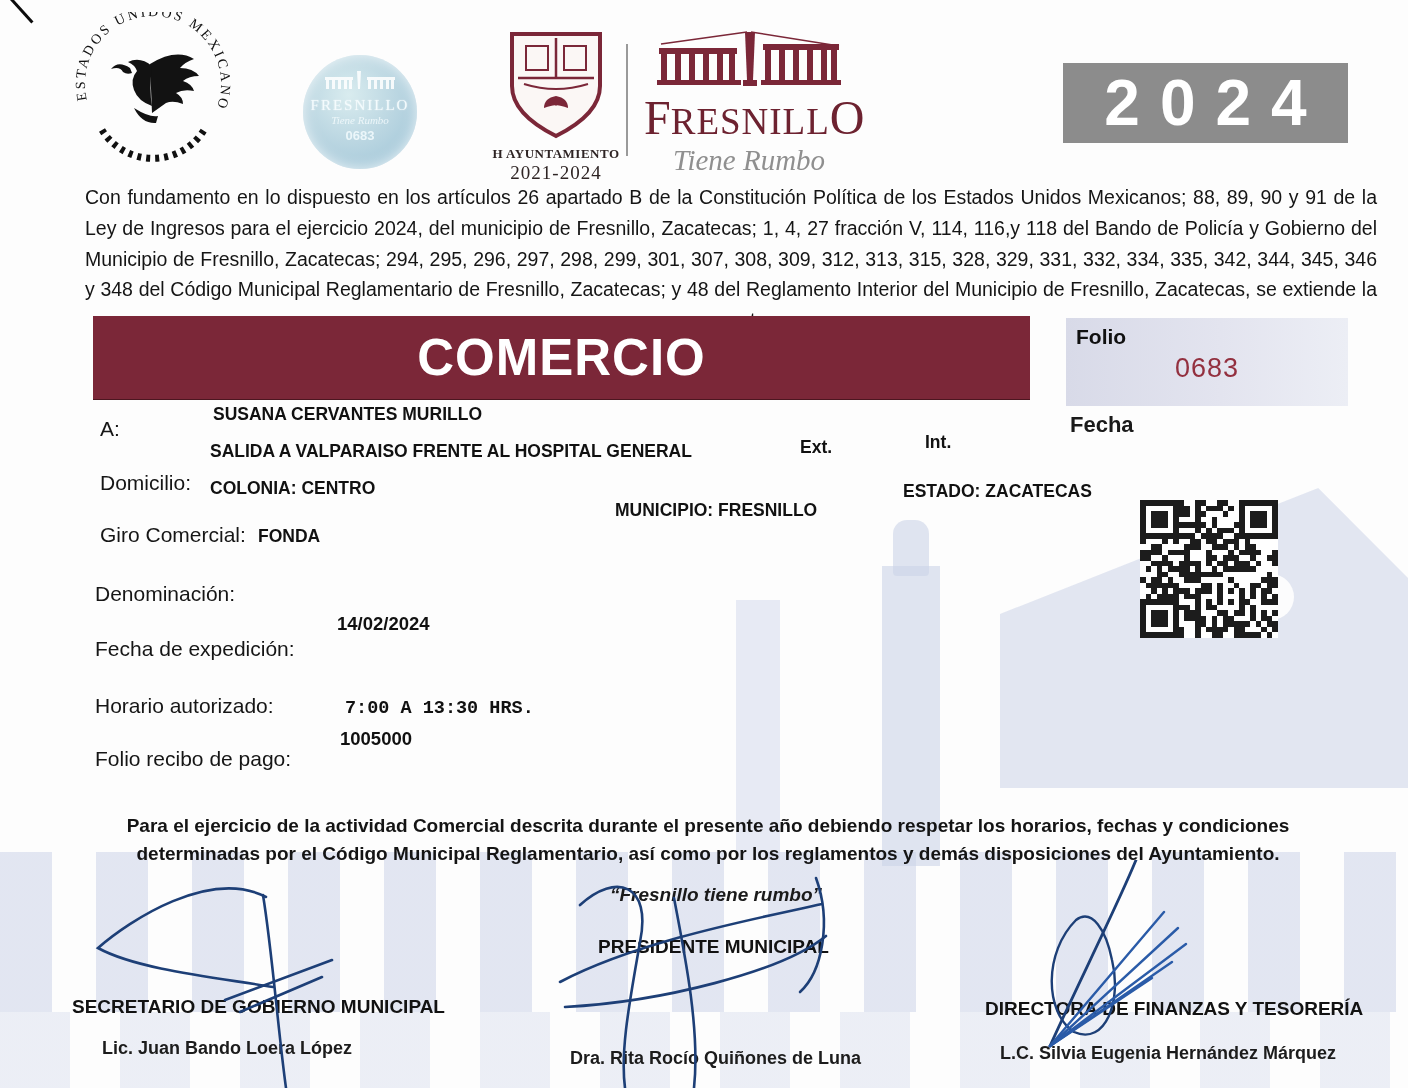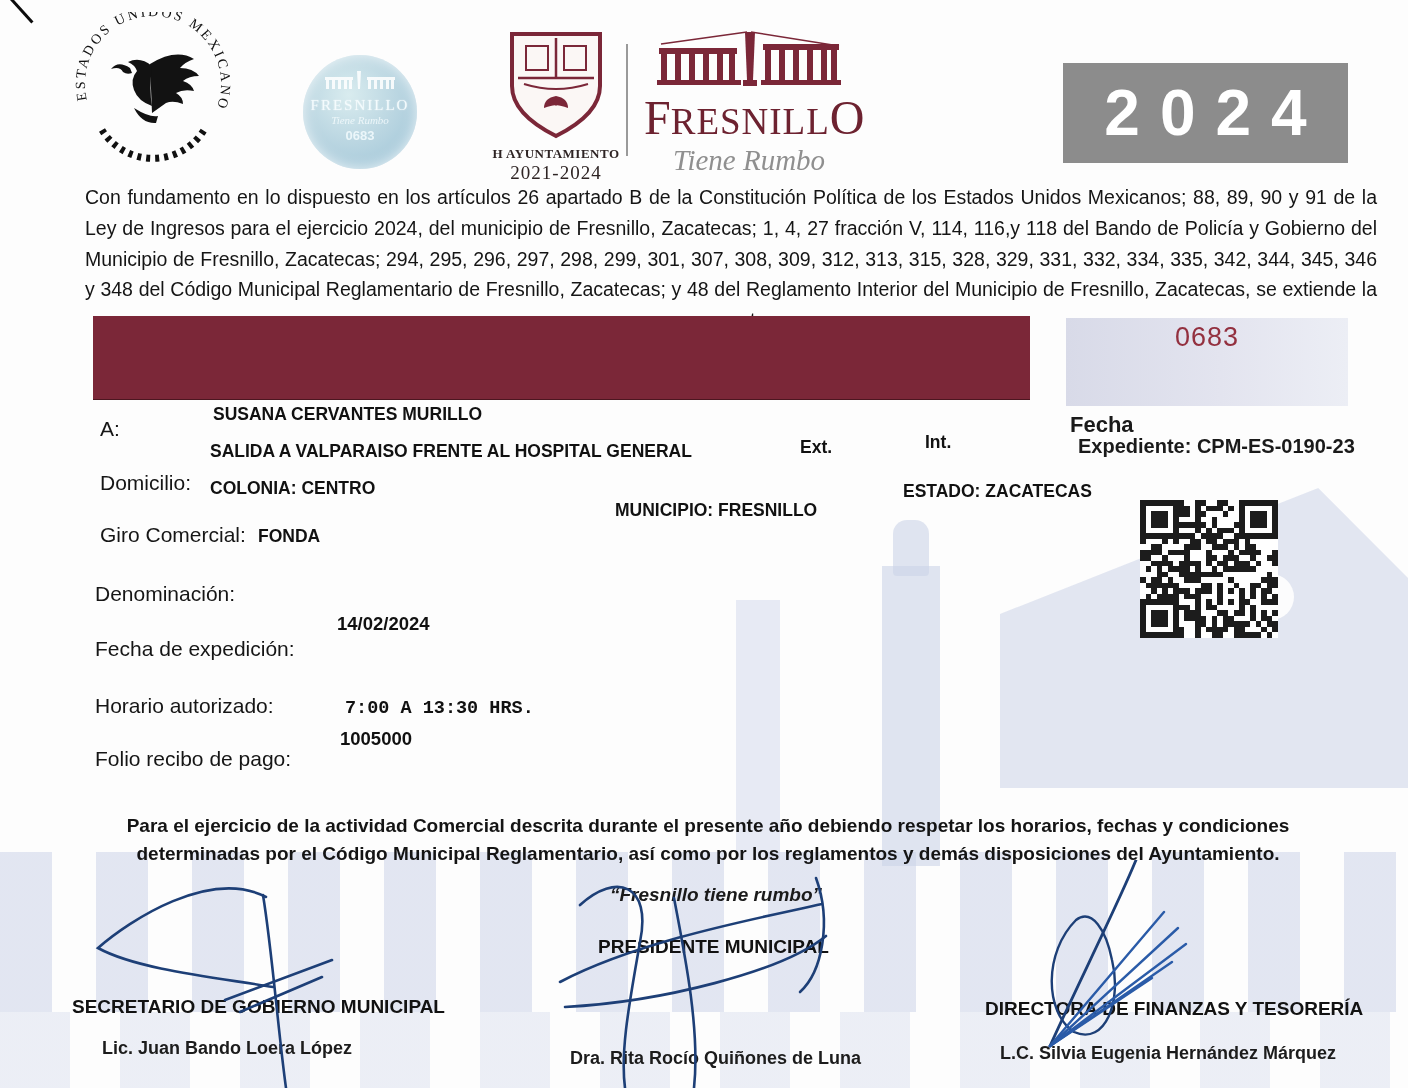--- a/index.html
+++ b/index.html
@@ -40,21 +40,21 @@
 
   .hdr-divider{left:626px;top:44px;width:2px;height:112px;background:#9a9a9a;}
 
   .flogo{left:644px;top:30px;width:210px;text-align:center;}
   .flogo .wordmark{font-family:"Liberation Serif",serif;color:var(--maroon-dark);line-height:1;margin-top:2px;}
   .flogo .wordmark .big{font-size:48px;}
   .flogo .wordmark .mid{font-size:37px;letter-spacing:1px;}
   .flogo .tag{font-family:"Liberation Serif",serif;font-style:italic;color:#8f8f8f;font-size:29px;margin-top:2px;}
 
   .badge2024{
-    left:1063px;top:63px;width:285px;height:100px;background:var(--gray-badge);
+    left:1063px;top:63px;width:285px;height:80px;background:var(--gray-badge);
     display:flex;align-items:center;justify-content:center;
     color:#fff;font-weight:bold;font-size:64px;letter-spacing:20px;text-indent:20px;
   }
 
   
   .intro{
     left:85px;top:182px;width:1292px;font-size:19.5px;line-height:1.58;
     text-align:justify;text-align-last:center;color:#151515;
   }
 
@@ -216,34 +216,35 @@
   </svg>
   <div class="wordmark"><span class="big">F</span><span class="mid">RESNILL</span><span class="big">O</span></div>
   <div class="tag">Tiene Rumbo</div>
 </div>
 
 <div class="abs badge2024">2024</div>
 
 <div class="abs intro">Con fundamento en lo dispuesto en los artículos 26 apartado B de la Constitución Política de los Estados Unidos Mexicanos; 88, 89, 90 y 91 de la Ley de Ingresos para el ejercicio 2024, del municipio de Fresnillo, Zacatecas; 1, 4, 27 fracción V, 114, 116,y 118 del Bando de Policía y Gobierno del Municipio de Fresnillo, Zacatecas; 294, 295, 296, 297, 298, 299, 301, 307, 308, 309, 312, 313, 315, 328, 329, 331, 332, 334, 335, 342, 344, 345, 346 y 348 del Código Municipal Reglamentario de Fresnillo, Zacatecas; y 48 del Reglamento Interior del Municipio de Fresnillo, Zacatecas, se extiende la presente:</div>
 
 <div class="abs banner">
+    <span class="t2">COMERCIO</span>
 </div>
 <div class="abs foliobox">
+  <div class="flabel">Folio</div>
   <div class="fnum">0683</div>
 </div>
 
 <div class="abs lab" style="left:100px;top:417px;">A:</div>
 <div class="abs val" style="left:213px;top:404px;">SUSANA CERVANTES MURILLO</div>
 <div class="abs val" style="left:210px;top:441px;">SALIDA A VALPARAISO FRENTE AL HOSPITAL GENERAL</div>
 <div class="abs val" style="left:800px;top:437px;">Ext.</div>
 <div class="abs val" style="left:925px;top:432px;">Int.</div>
 
 <div class="abs inicio-blk">
   <div class="inicio">Fecha</div>
-  <div class="exped">Expediente: CPM-ES-0190-23</div>
 </div>
 
 <div class="abs lab" style="left:100px;top:471px;">Domicilio:</div>
 <div class="abs val" style="left:210px;top:478px;">COLONIA: CENTRO</div>
 <div class="abs val" style="left:615px;top:500px;">MUNICIPIO: FRESNILLO</div>
 <div class="abs val" style="left:903px;top:481px;">ESTADO: ZACATECAS</div>
 
 <div class="abs lab" style="left:100px;top:523px;">Giro Comercial:</div>
 <div class="abs val" style="left:258px;top:526px;">FONDA</div>
 

